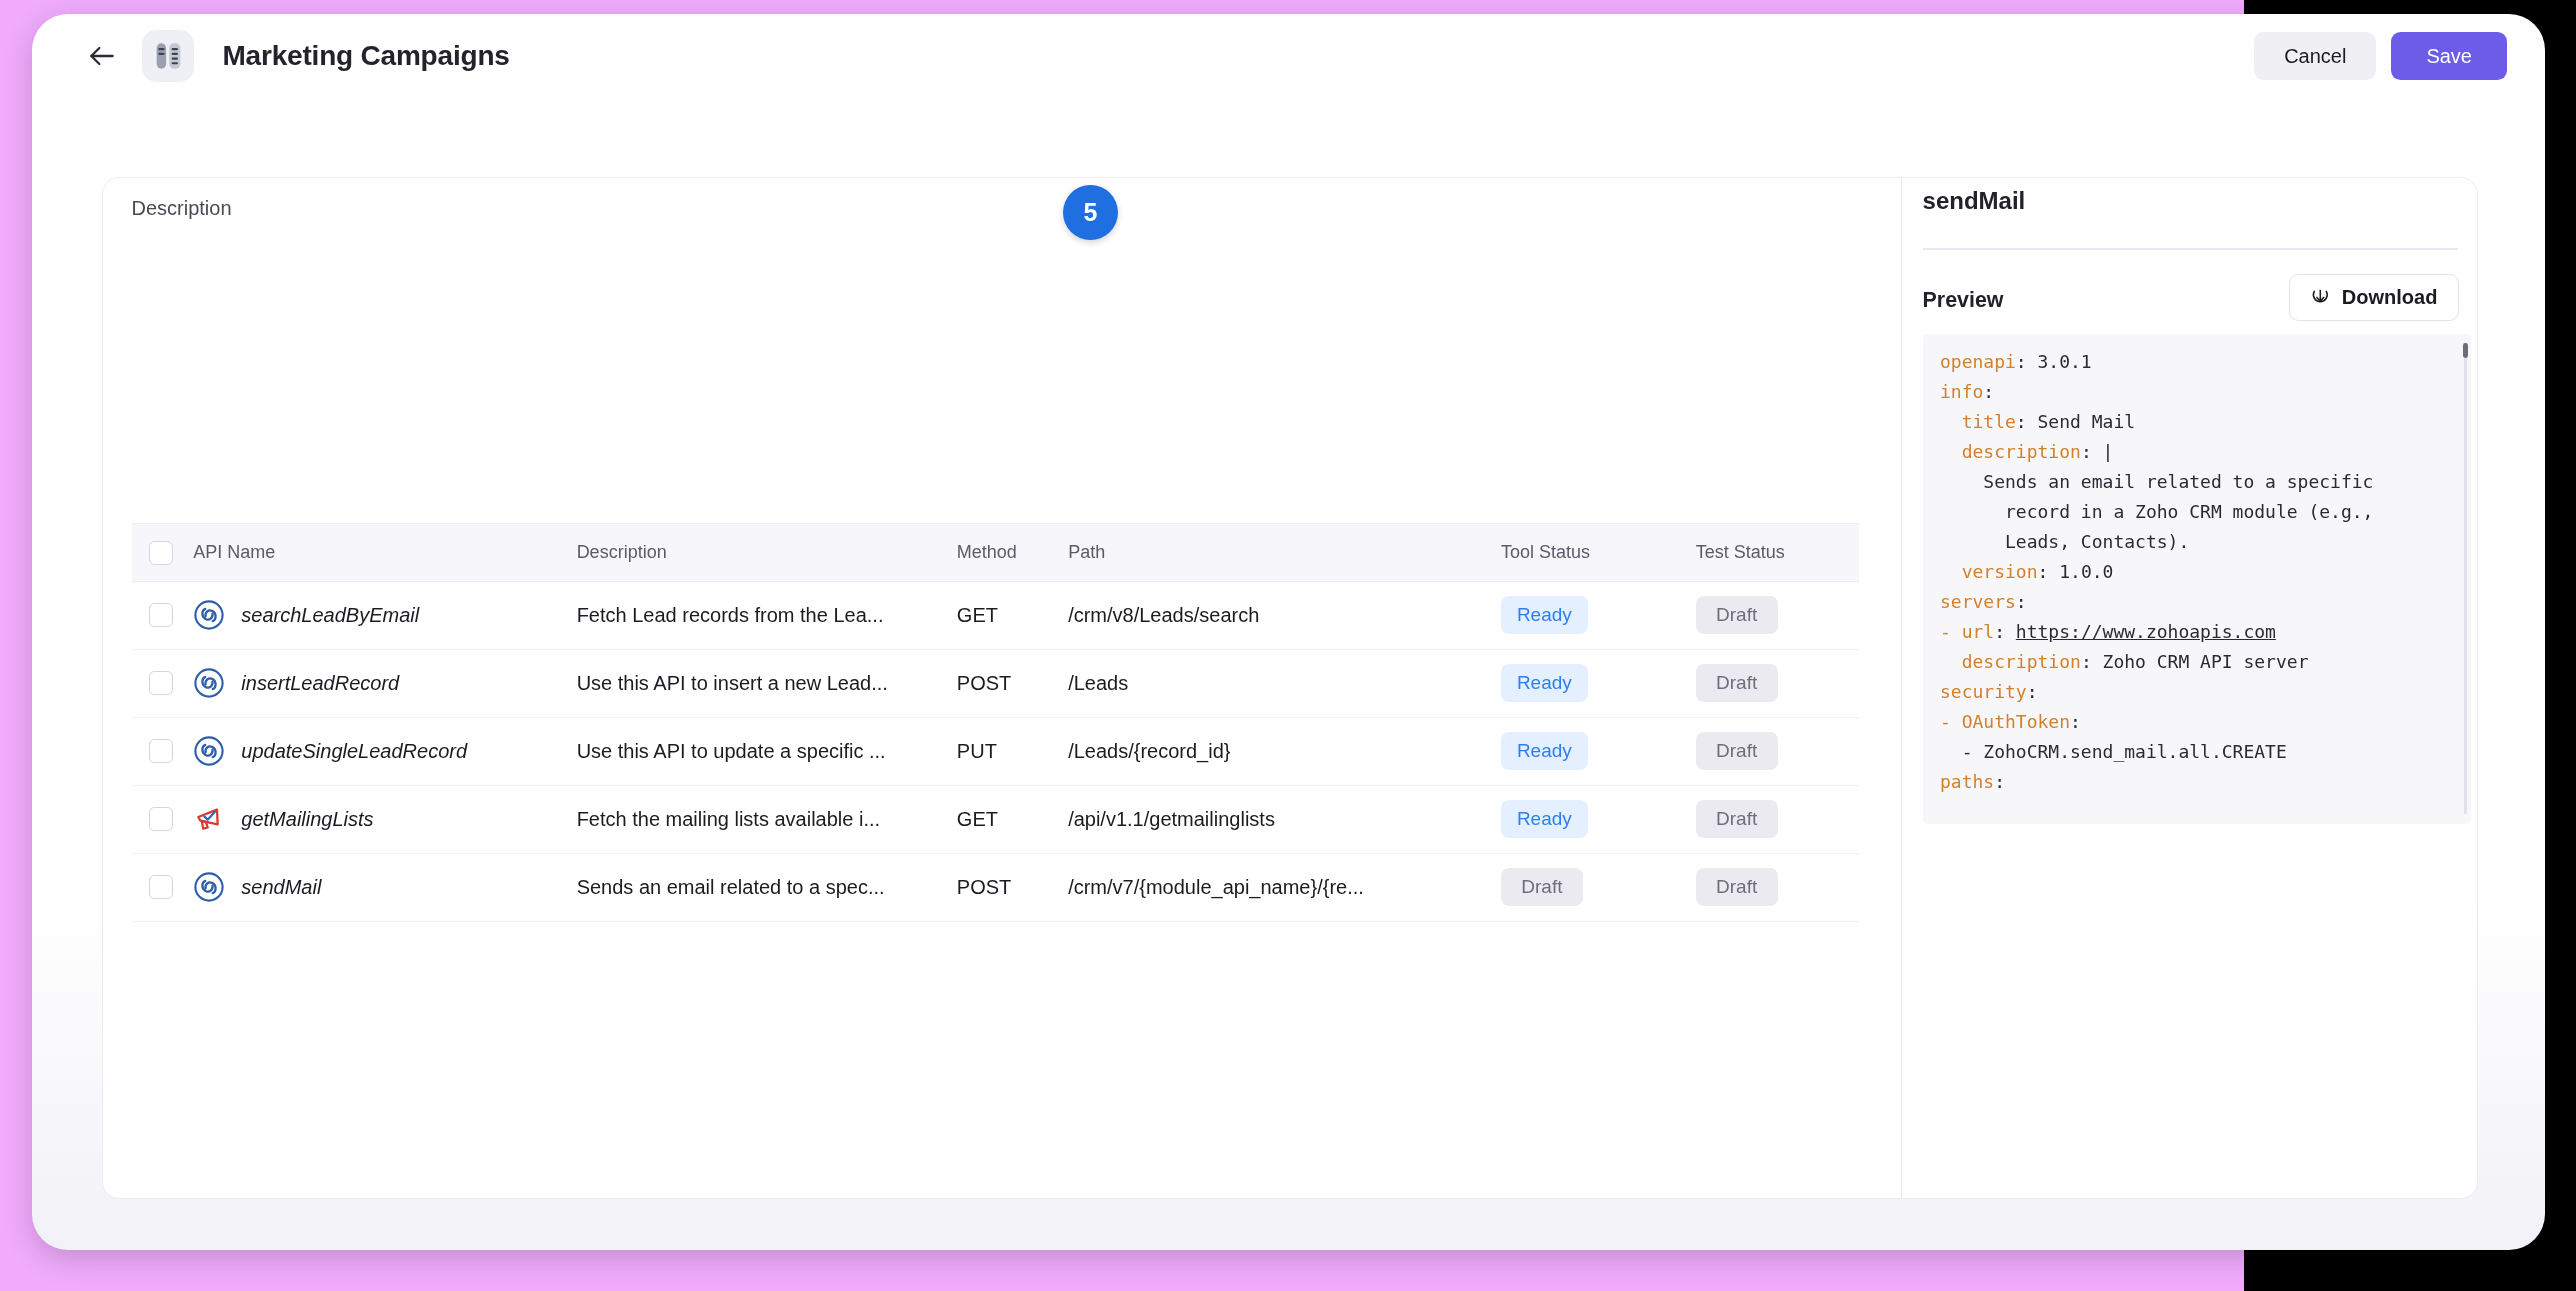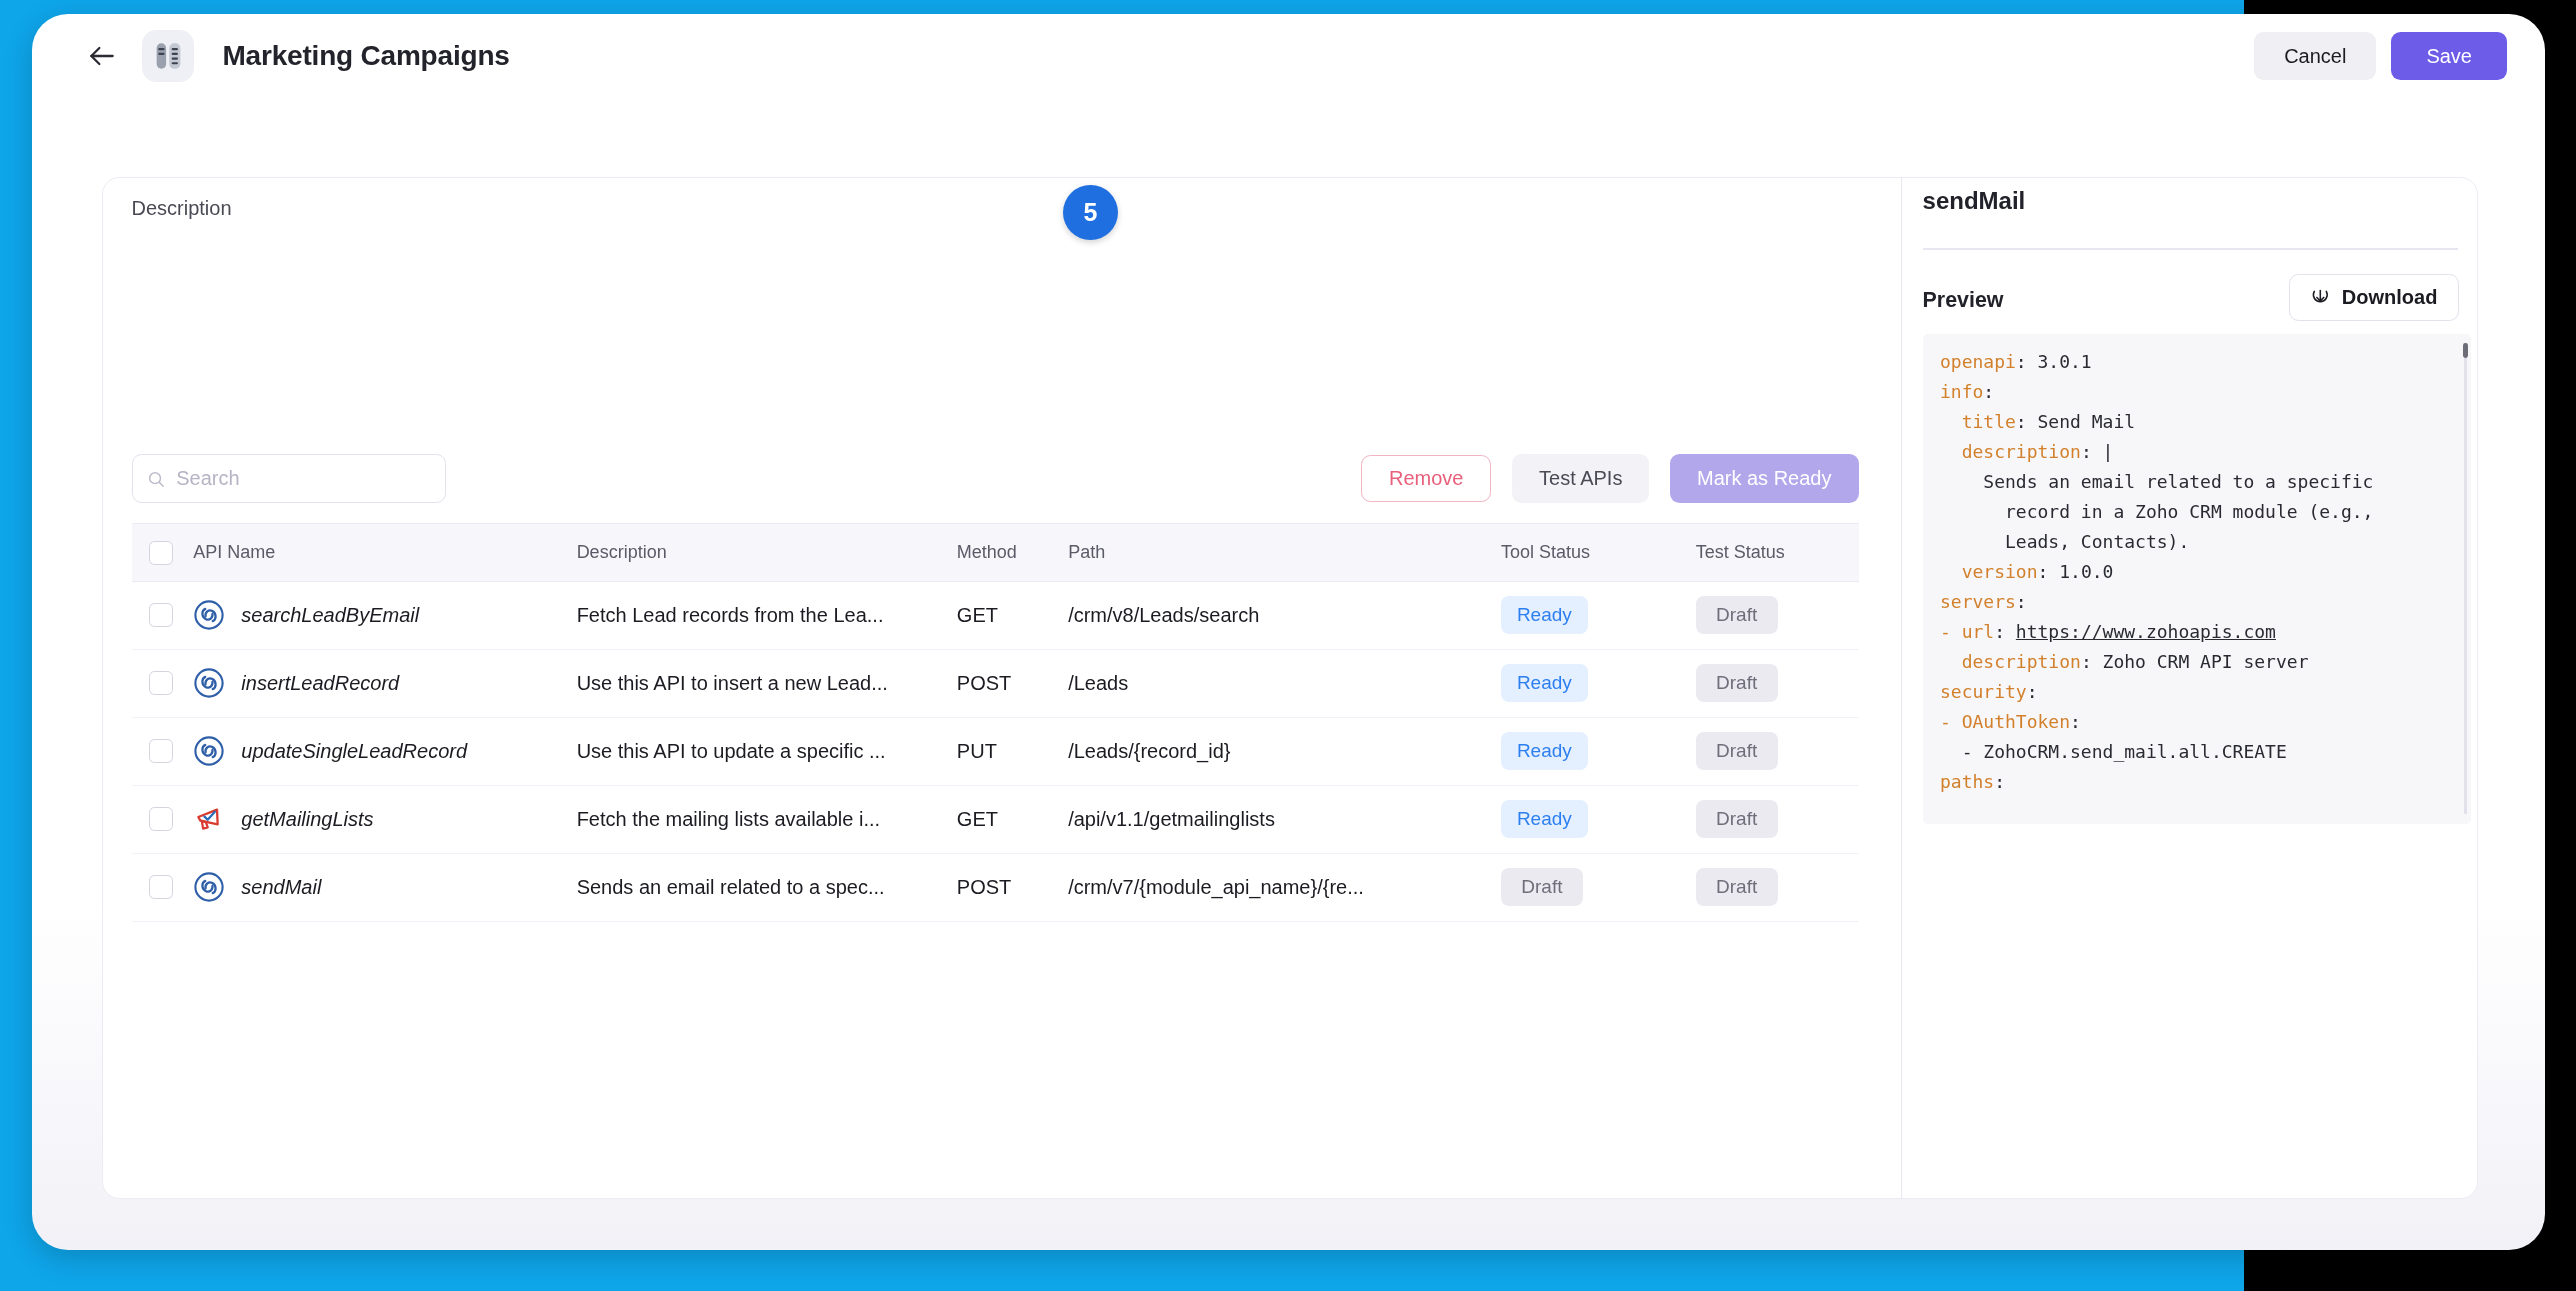--- a/index.html
+++ b/index.html
@@ -5,21 +5,21 @@
   * { box-sizing: border-box; margin: 0; padding: 0; }
   html, body {
     width: 2576px; height: 1291px;
     background: #000000;
     font-family: "Liberation Sans", sans-serif;
     overflow: hidden;
   }
   .screen {
     position: absolute; left: 0; top: 0;
     width: 2244px; height: 1291px;
-    background: #0ea5e9;
+    background: #f0abfc;
   }
   
   .window {
     position: absolute;
     left: 32px; top: 14.3px;
     width: 2513px; height: 1236px;
     background: linear-gradient(#ffffff 0%, #ffffff 72%, #f2f1f7 100%);
     border-radius: 36px;
     box-shadow: 0 8px 28.5px rgba(0,0,0,.18);
     overflow: hidden;
@@ -295,35 +295,20 @@
       <button class="btn btn-save">Save</button>
     </div>
 
     <div class="body-card">
 
       <div class="desc-label">Description</div>
 
 
       <div class="badge-5">5</div>
 
-      <div class="toolbar">
-        <div class="search-box">
-          <svg width="20.6" height="20.6" viewBox="0 0 24 24" fill="none" stroke="#bfbdcc" stroke-width="2" stroke-linecap="round">
-            <circle cx="10.5" cy="10.5" r="7"></circle>
-            <line x1="16" y1="16" x2="21" y2="21"></line>
-          </svg>
-          <input type="text" placeholder="Search" style="">
-        </div>
-
-        <div class="tb-actions">
-          <button class="btn btn-remove">Remove</button>
-          <button class="btn btn-test">Test APIs</button>
-          <button class="btn btn-ready">Mark as Ready</button>
-        </div>
-      </div>
 
       <div class="table-wrap">
         <table class="tbl">
           <thead>
             <tr>
               <th class="c-chk">
                 <span class="chkbox"></span>
               </th>
               <th class="c-name">API Name</th>
               <th class="c-desc">Description</th>

